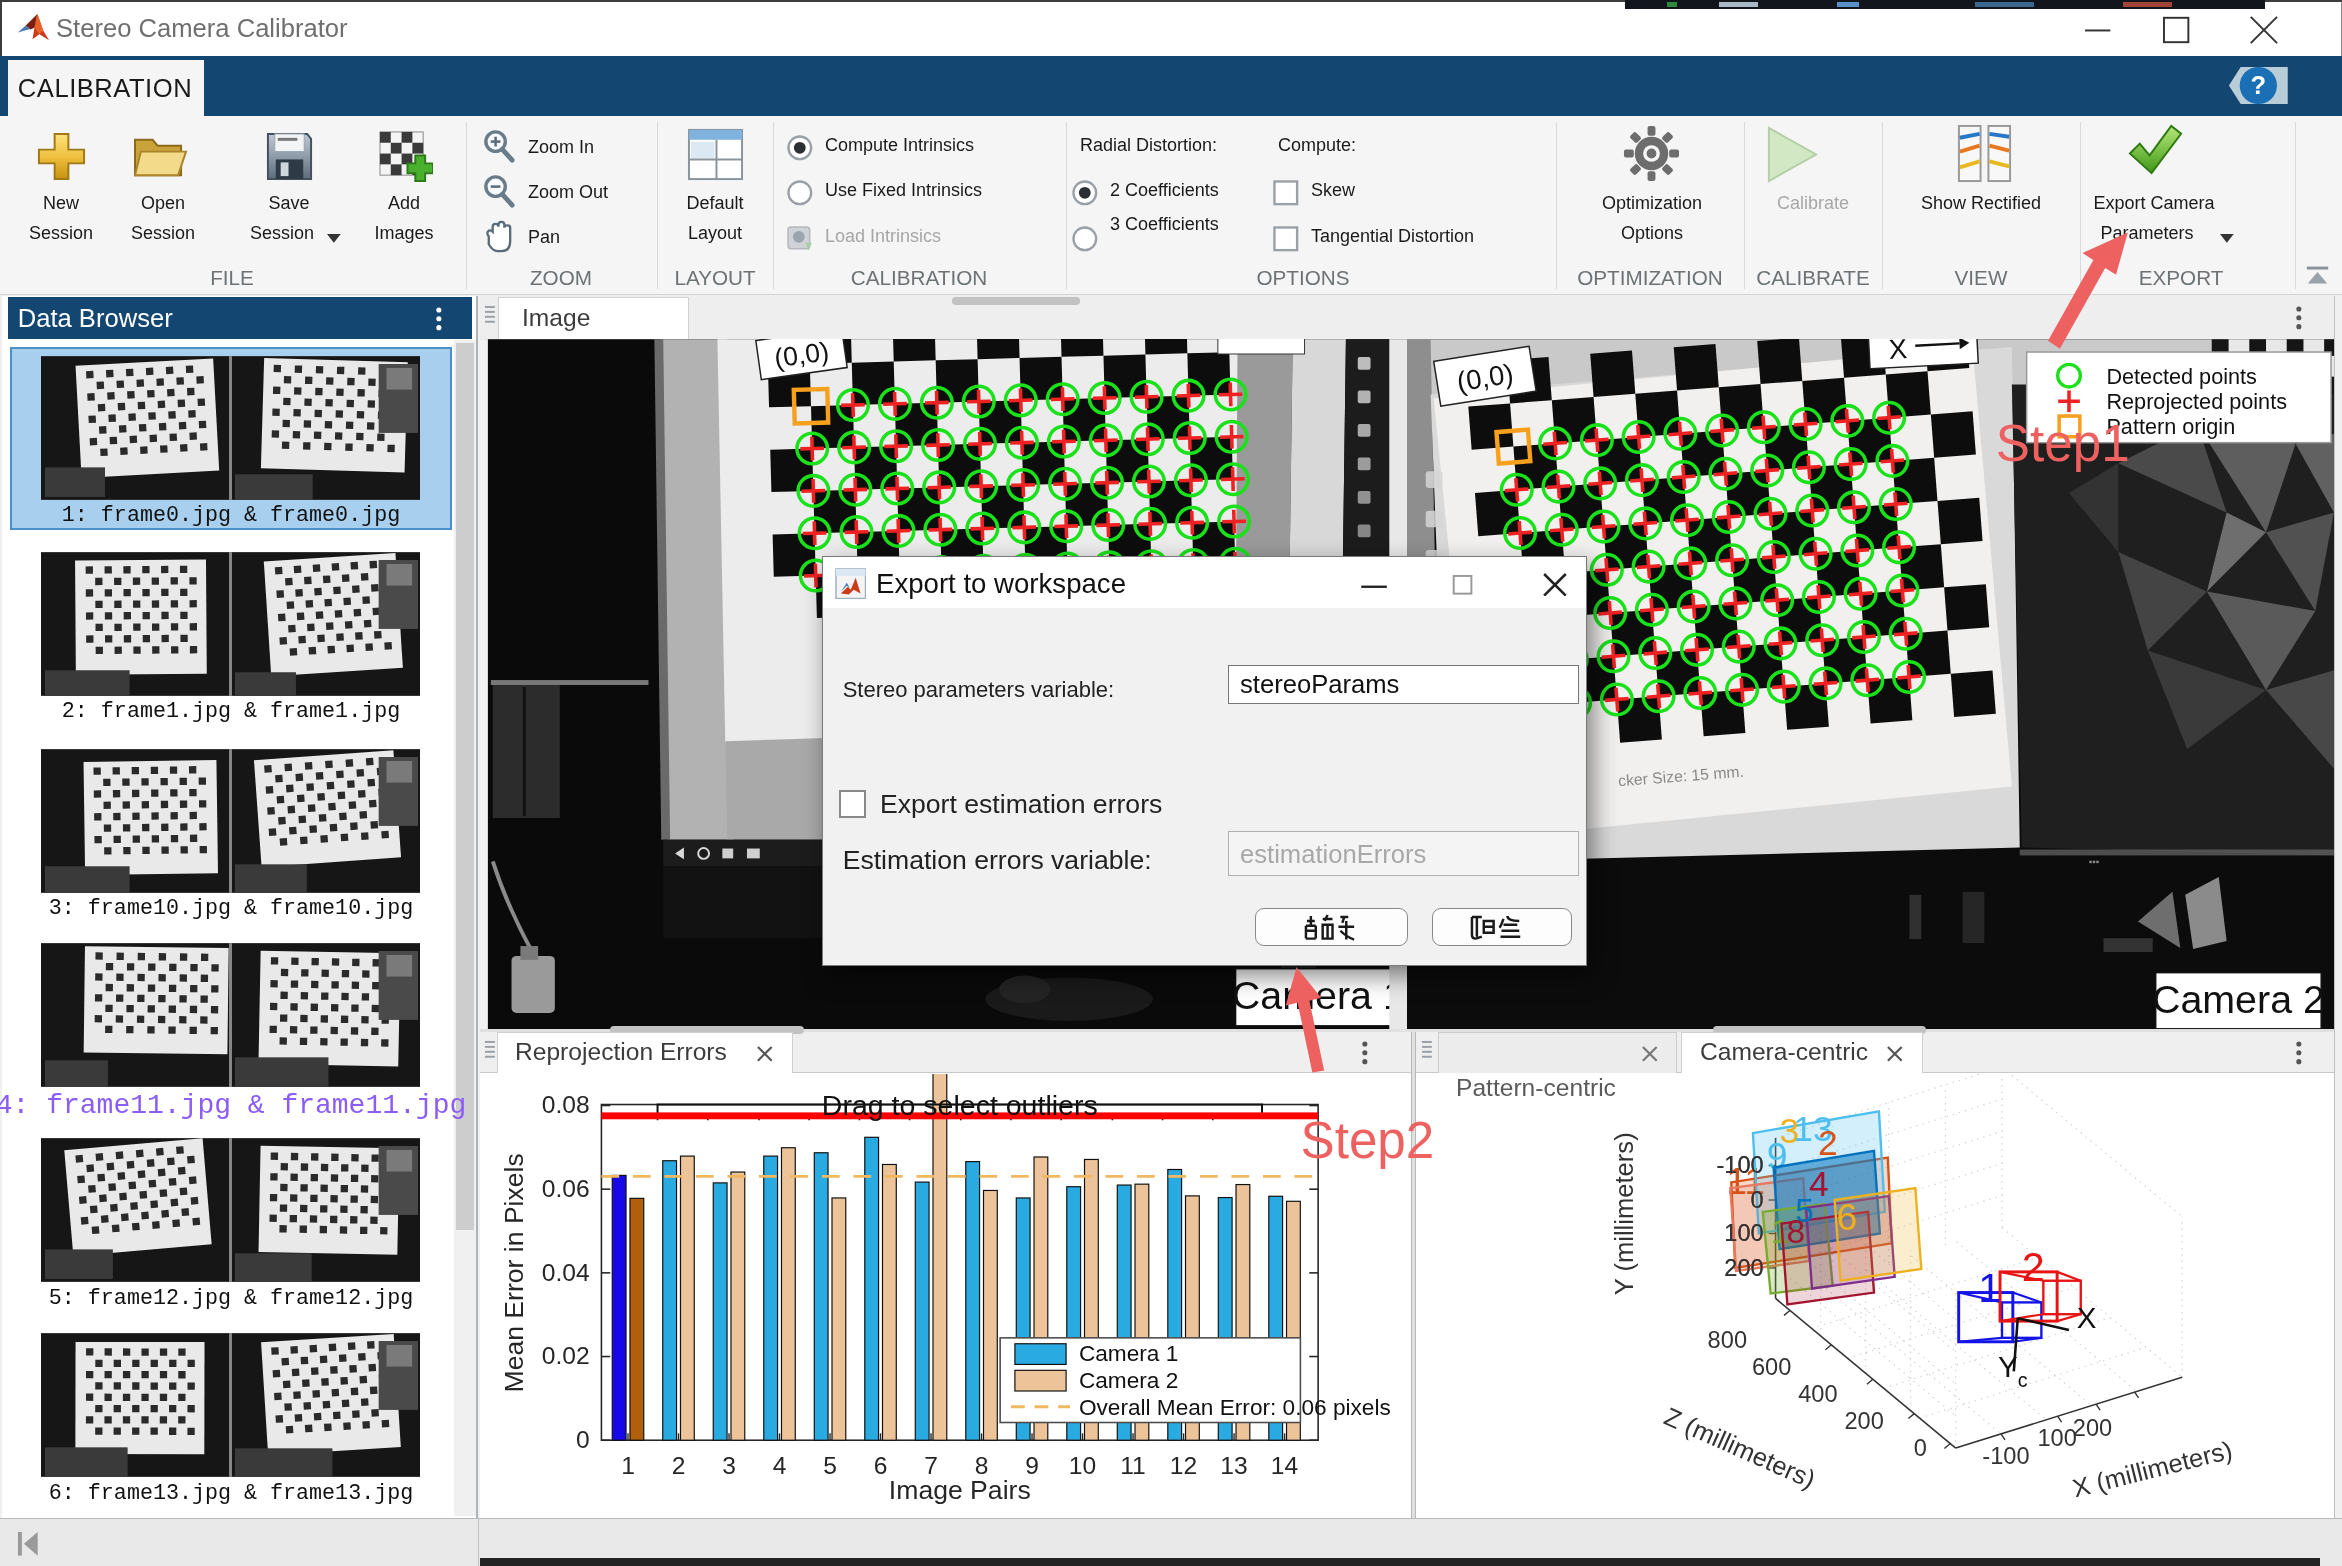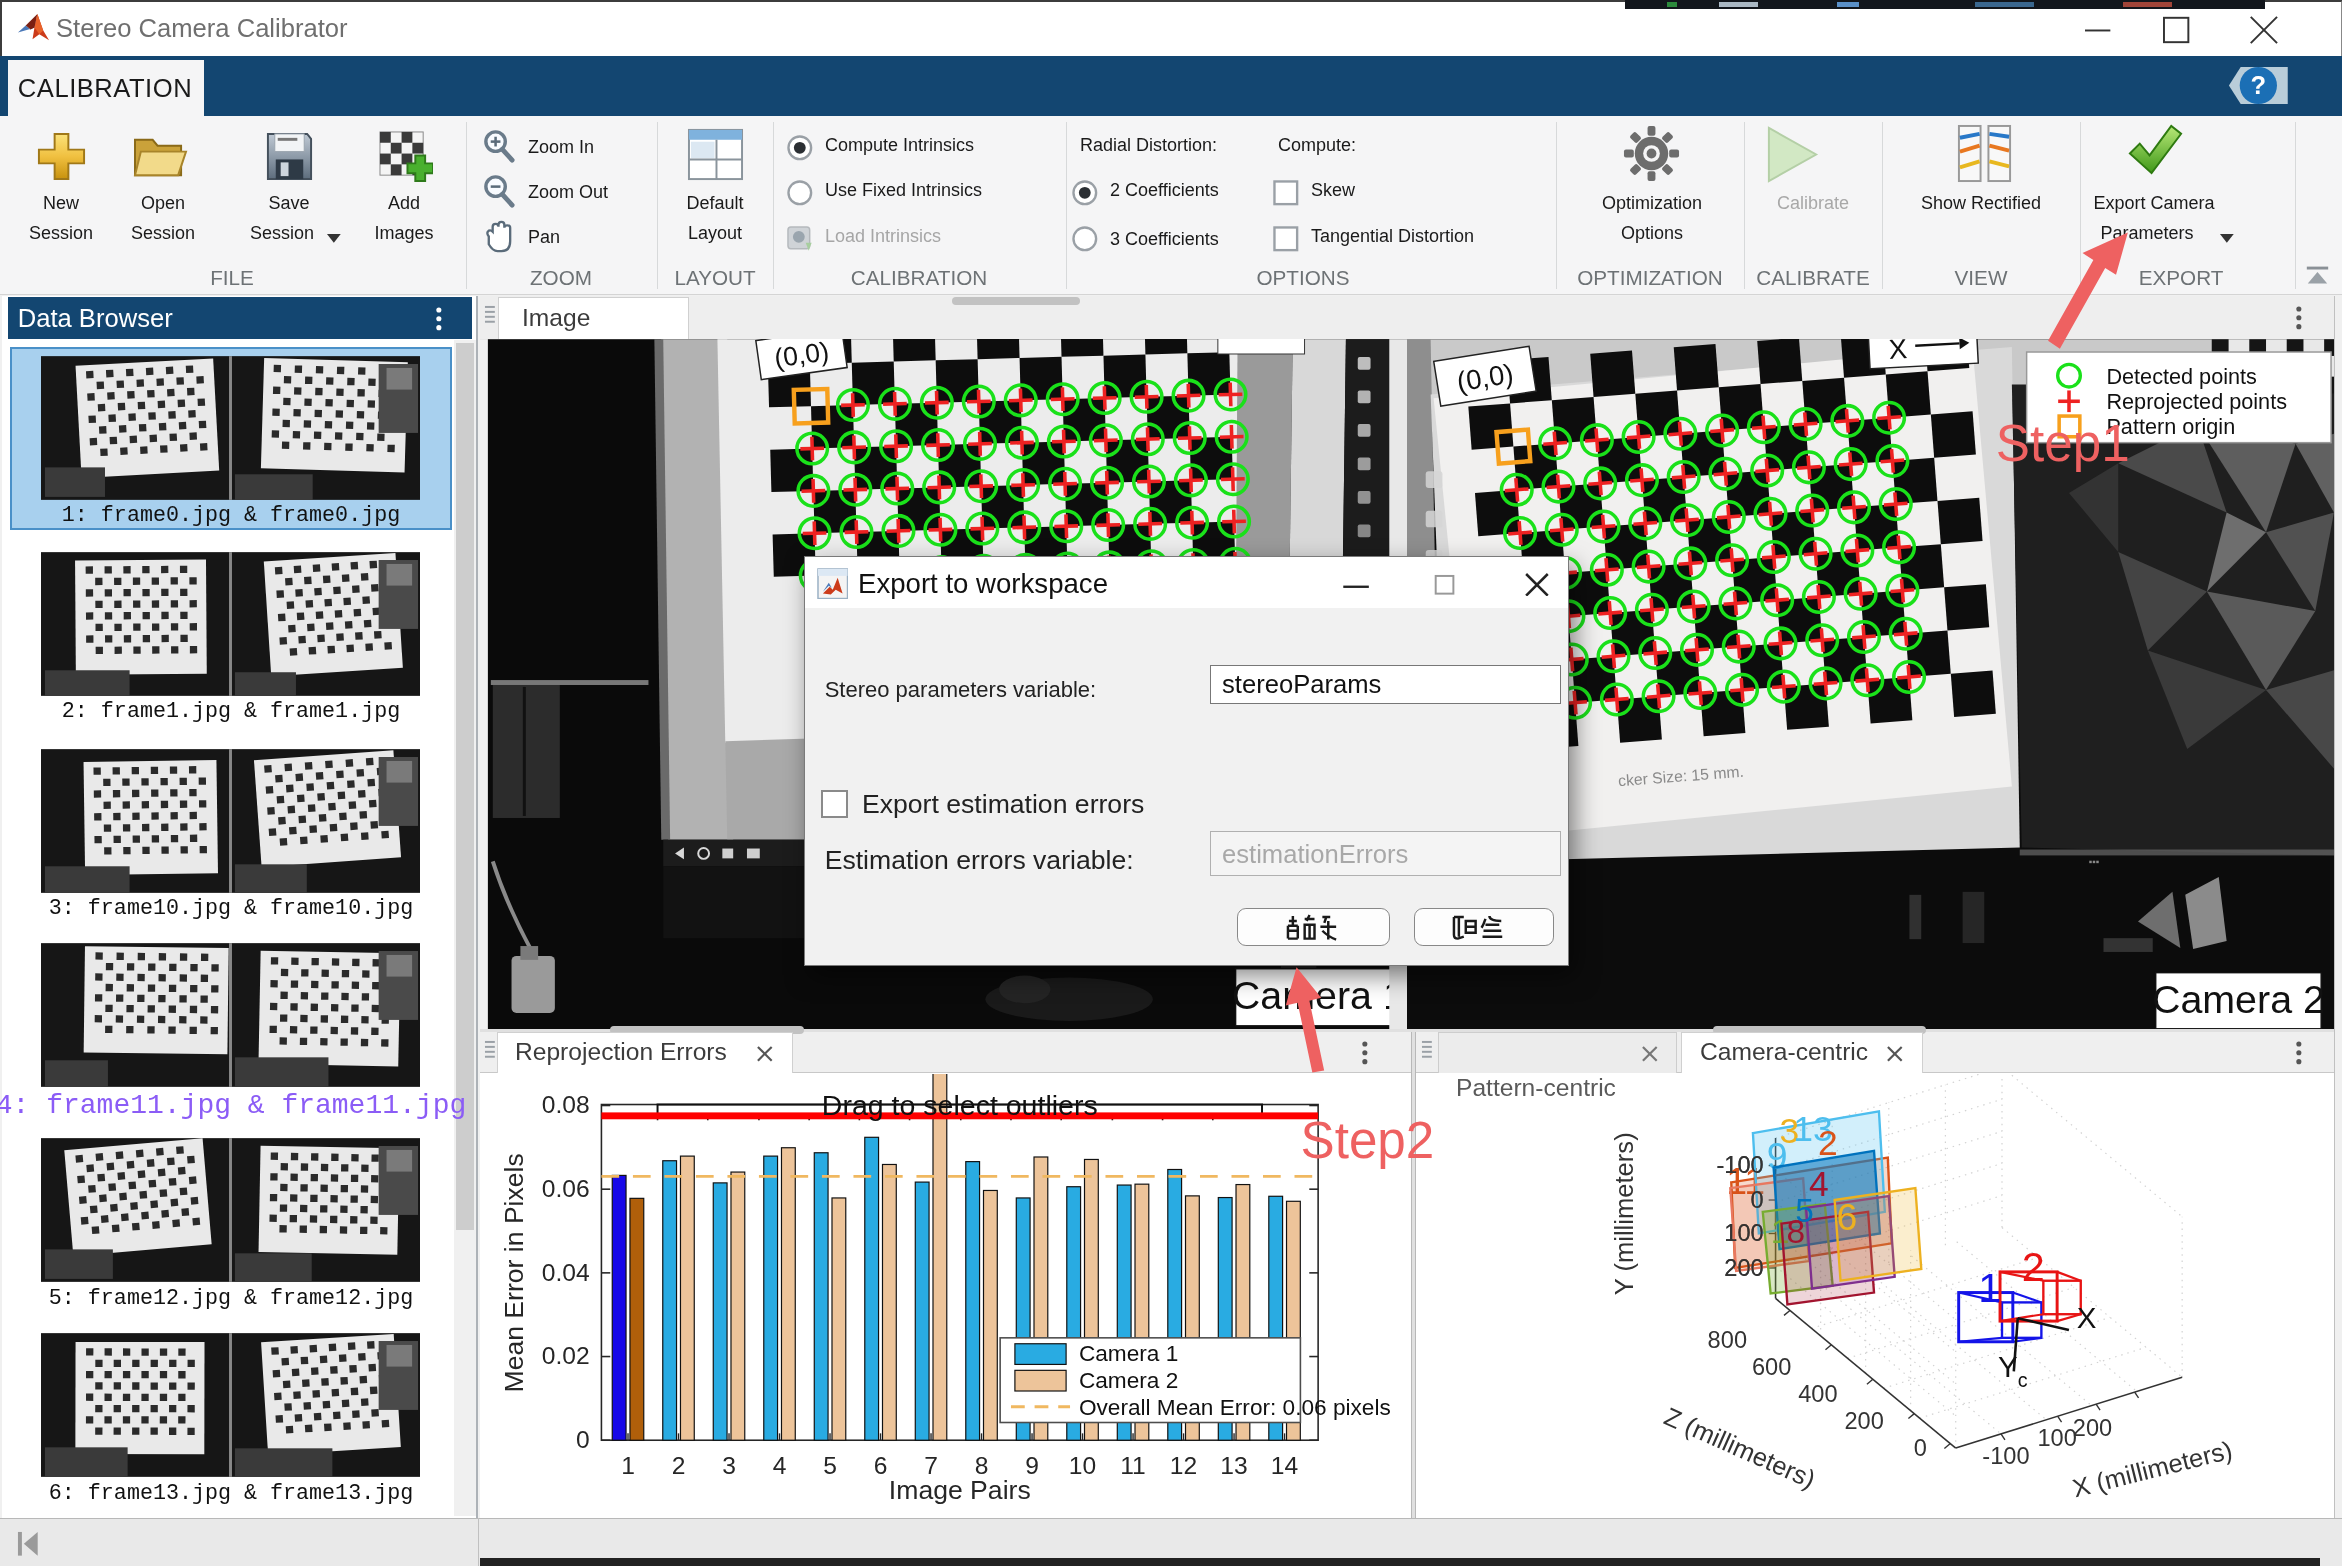--- a/index.html
+++ b/index.html
@@ -158,21 +158,21 @@
 <div class="lbl" style="left:1080px;top:135px;">Radial Distortion:</div>
 <div class="lbl" style="left:1278px;top:135px;">Compute:</div>
 <svg style="left:1071px;top:179px" width="27.6" height="27.6" viewBox="0 0 28 28">
 <circle cx="14" cy="14" r="11.5" fill="#ffffff" stroke="#9aa0a6" stroke-width="2.4"></circle>
       <circle cx="14" cy="14" r="6" fill="#2b2f33"></circle>
     </svg>
 <div class="lbl" style="left:1110px;top:180px;">2 Coefficients</div>
 <svg style="left:1071px;top:225px" width="27.6" height="27.6" viewBox="0 0 28 28">
 <circle cx="14" cy="14" r="11.5" fill="#ffffff" stroke="#9aa0a6" stroke-width="2.4"></circle>
     </svg>
-<div class="lbl" style="left:1110px;top:229px;text-align:center;">3 Coefficients</div>
+<div class="lbl" style="left:1110px;top:214px;text-align:center;">3 Coefficients</div>
 <svg style="left:1272px;top:179px" width="27.6" height="27.6" viewBox="0 0 28 28">
 <rect x="2.5" y="2.5" width="23" height="23" fill="#fff" stroke="#9aa0a6" stroke-width="2.4"></rect>
     </svg>
 <div class="lbl" style="left:1311px;top:180px;">Skew</div>
 <svg style="left:1272px;top:225px" width="27.6" height="27.6" viewBox="0 0 28 28">
 <rect x="2.5" y="2.5" width="23" height="23" fill="#fff" stroke="#9aa0a6" stroke-width="2.4"></rect>
     </svg>
 <div class="lbl" style="left:1311px;top:226px;">Tangential Distortion</div>
 <svg style="left:1622px;top:124px" width="59" height="59" viewBox="0 0 60 60">
 <g fill="#6d6d6d">
@@ -1735,21 +1735,21 @@
       <line x1="593" y1="251" x2="637" y2="244" stroke="#e81414" stroke-width="2.2"></line>
       <line x1="651" y1="251" x2="675" y2="244" stroke="#e81414" stroke-width="2.2"></line>
       <text x="571" y="232" font-size="42" fill="#1414e8" font-family="Liberation Sans,sans-serif">1</text>
       <text x="615" y="210" font-size="42" fill="#e81414" font-family="Liberation Sans,sans-serif">2</text>
       <line x1="611" y1="248" x2="663" y2="260" stroke="#111" stroke-width="2.6"></line>
       <line x1="611" y1="248" x2="607" y2="302" stroke="#111" stroke-width="2.6"></line>
       <text x="591" y="308" font-size="30" fill="#111" font-family="Liberation Sans,sans-serif">Y</text>
       <text x="611" y="318" font-size="20" fill="#111" font-family="Liberation Sans,sans-serif">c</text>
       <text x="671" y="258" font-size="30" fill="#111" font-family="Liberation Sans,sans-serif">X</text>
     </svg>
-<div class="abs" style="left:804px;top:556px;width:765px;height:410px;background:#f1f1f1;border:1px solid #7a7a7a;box-sizing:border-box;box-shadow:5.9px 9.9px 23.6px rgba(0,0,0,0.5);">
+<div class="abs" style="left:822px;top:556px;width:765px;height:410px;background:#f1f1f1;border:1px solid #7a7a7a;box-sizing:border-box;box-shadow:5.9px 9.9px 23.6px rgba(0,0,0,0.5);">
 <div class="abs" style="left:0;top:0;width:763px;height:51px;background:#ffffff;"></div>
 <svg style="left:11.8px;top:10.8px" width="31.5" height="31.5" viewBox="0 0 32 32">
 <rect x="1" y="1" width="30" height="30" fill="#f4f4f4" stroke="#9ab0c4" stroke-width="1.5"></rect>
 <rect x="1" y="1" width="30" height="7" fill="#dce8f4"></rect>
 <path d="M6 26 L13 19 L16 22 L21 10 L26 26 L19 22 L14 27 Z" fill="#cc3b1a"></path>
 <path d="M6 24 L12 18 L15 20 L12 15 Z" fill="#4a78b8"></path>
 </svg>
 <div class="abs" style="left:53px;top:10.8px;font-size:27.6px;color:#111;">Export to workspace</div>
 <svg style="left:528px;top:15.8px" width="227" height="23.6" viewBox="0 0 230 24">
 <line x1="10" y1="14" x2="36" y2="14" stroke="#222" stroke-width="2.4"></line>

